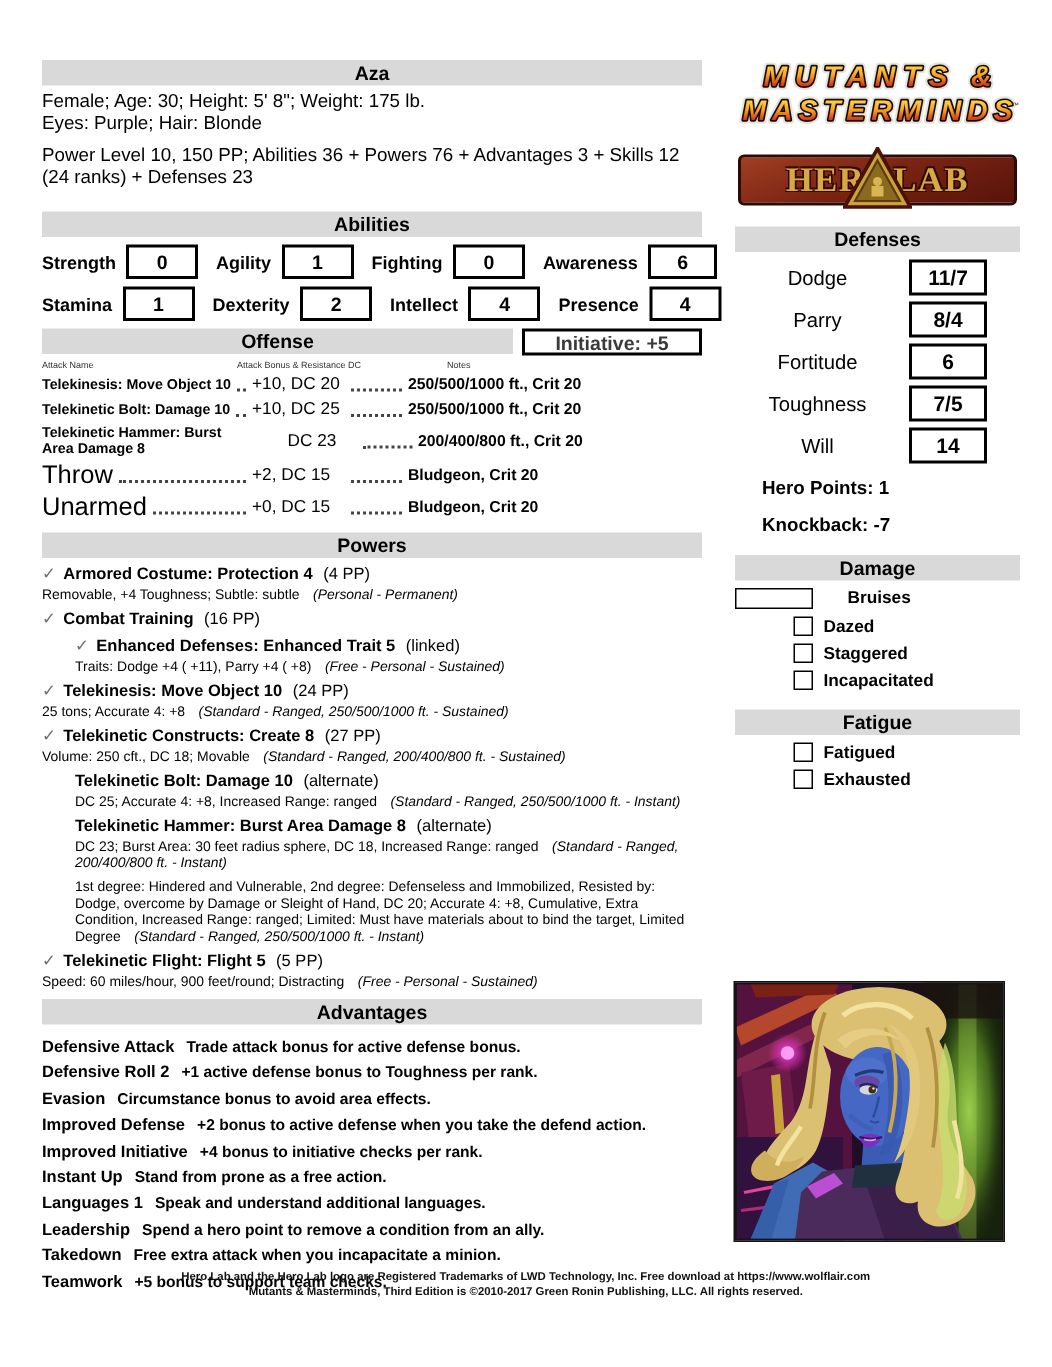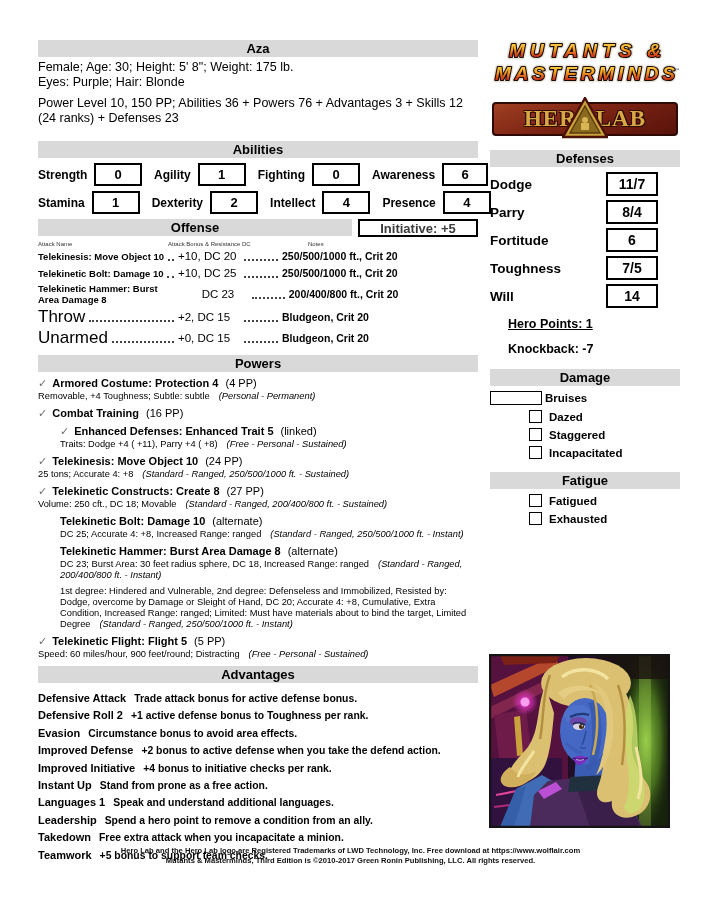--- a/index.html
+++ b/index.html
@@ -1,20 +1,20 @@
 <!DOCTYPE html>
 <html><head>
 <meta charset="utf-8">
 <style>
   html,body{margin:0;padding:0;background:#fff;}
   .page{position:relative;width:701px;height:911px;background:#fff;overflow:hidden;
         font-family:"Liberation Sans","DejaVu Sans",sans-serif;color:#000;}
   .bar{background:#d9d9d9;text-align:center;font-weight:bold;font-size:13px;line-height:17px;height:17px;}
   
-  .leftcol{position:absolute;left:38px;top:40px;width:440px;}
+  .leftcol{position:absolute;left:28px;top:40px;width:440px;}
   .demo{margin-top:3px;font-size:12.5px;line-height:15px;}
   .plvl{margin-top:6px;font-size:12.5px;line-height:15px;width:432px;}
   .ab-grid{margin-top:5px;}
   .ab-row{display:flex;margin-bottom:5px;gap:12px;}
   .ab-group{display:flex;align-items:center;}
   .g1{width:104px}.g2{width:110px}.g3{width:110px}.g4{width:116px}
   .ab-label{flex:1;text-align:right;font-weight:bold;font-size:12px;padding-right:7px;}
   .ab-box{width:44px;height:19px;border:2px solid #000;font-weight:bold;font-size:13px;
           text-align:center;line-height:19px;background:#fff;}
   .off-head{display:flex;margin-top:3px;align-items:stretch;}
@@ -46,31 +46,31 @@
   .lvl1{margin-left:22px;}
   
   .adv-list{margin-top:7px;}
   .adv{font-size:11px;line-height:17.4px;}
   .adv .aname{font-weight:bold;}
   .adv .adesc{font-weight:bold;font-size:10.4px;margin-left:8px;}
   
   .rightcol{position:absolute;left:490px;top:36px;width:190px;}
   .def-rows{margin-top:5px;}
   .def-row{display:flex;align-items:center;margin-bottom:4px;}
-  .def-label{width:110px;text-align:left;font-weight:bold;font-size:13.5px;padding-right:6px;}
+  .def-label{width:110px;text-align:center;font-weight:normal;font-size:13.5px;padding-right:6px;}
   .def-box{width:48px;height:20px;border:2px solid #000;font-weight:bold;font-size:14px;
            text-align:center;line-height:20px;background:#fff;}
-  .hp{margin-top:9px;font-weight:bold;font-size:12.5px;padding-left:18px;text-decoration:underline;}
+  .hp{margin-top:9px;font-weight:bold;font-size:12.5px;padding-left:18px;}
   .kb{margin-top:11px;font-weight:bold;font-size:12.5px;padding-left:18px;}
   .dmg-bar{margin-top:13px;}
   .cond{display:flex;align-items:center;margin-top:5px;}
   .bruise-box{width:50px;height:12px;border:1.5px solid #000;background:#fff;}
   .cbox{width:11px;height:11px;border:1.5px solid #000;background:#fff;margin-left:39px;}
   .cond .clabel{font-weight:bold;font-size:11.5px;margin-left:7px;}
-  .bruises .clabel{margin-left:3px;}
+  .bruises .clabel{margin-left:23px;}
   
   .hl-banner{position:relative;margin:10px 2px 0 2px;height:30px;border:2px solid #2e0a04;border-radius:4px;
              background:linear-gradient(160deg,#a03f22 0%,#7c2414 45%,#58130a 100%);
              display:flex;align-items:center;justify-content:center;padding:0 12px;}
   .hl-word{font-family:"Liberation Serif","DejaVu Serif",serif;font-weight:bold;font-size:23px;color:#d8a844;
            letter-spacing:1px;text-shadow:1px 1px 0 #2e0a04,-1px -1px 0 #2e0a04,1px -1px 0 #2e0a04,-1px 1px 0 #2e0a04;}
   .hl-tri{position:absolute;left:50%;top:-7px;transform:translateX(-50%);}
   
   .portrait{position:absolute;left:489px;top:654px;width:179px;height:172px;border:1px solid #141414;}
   .footer{position:absolute;left:0;top:846px;width:701px;text-align:center;

